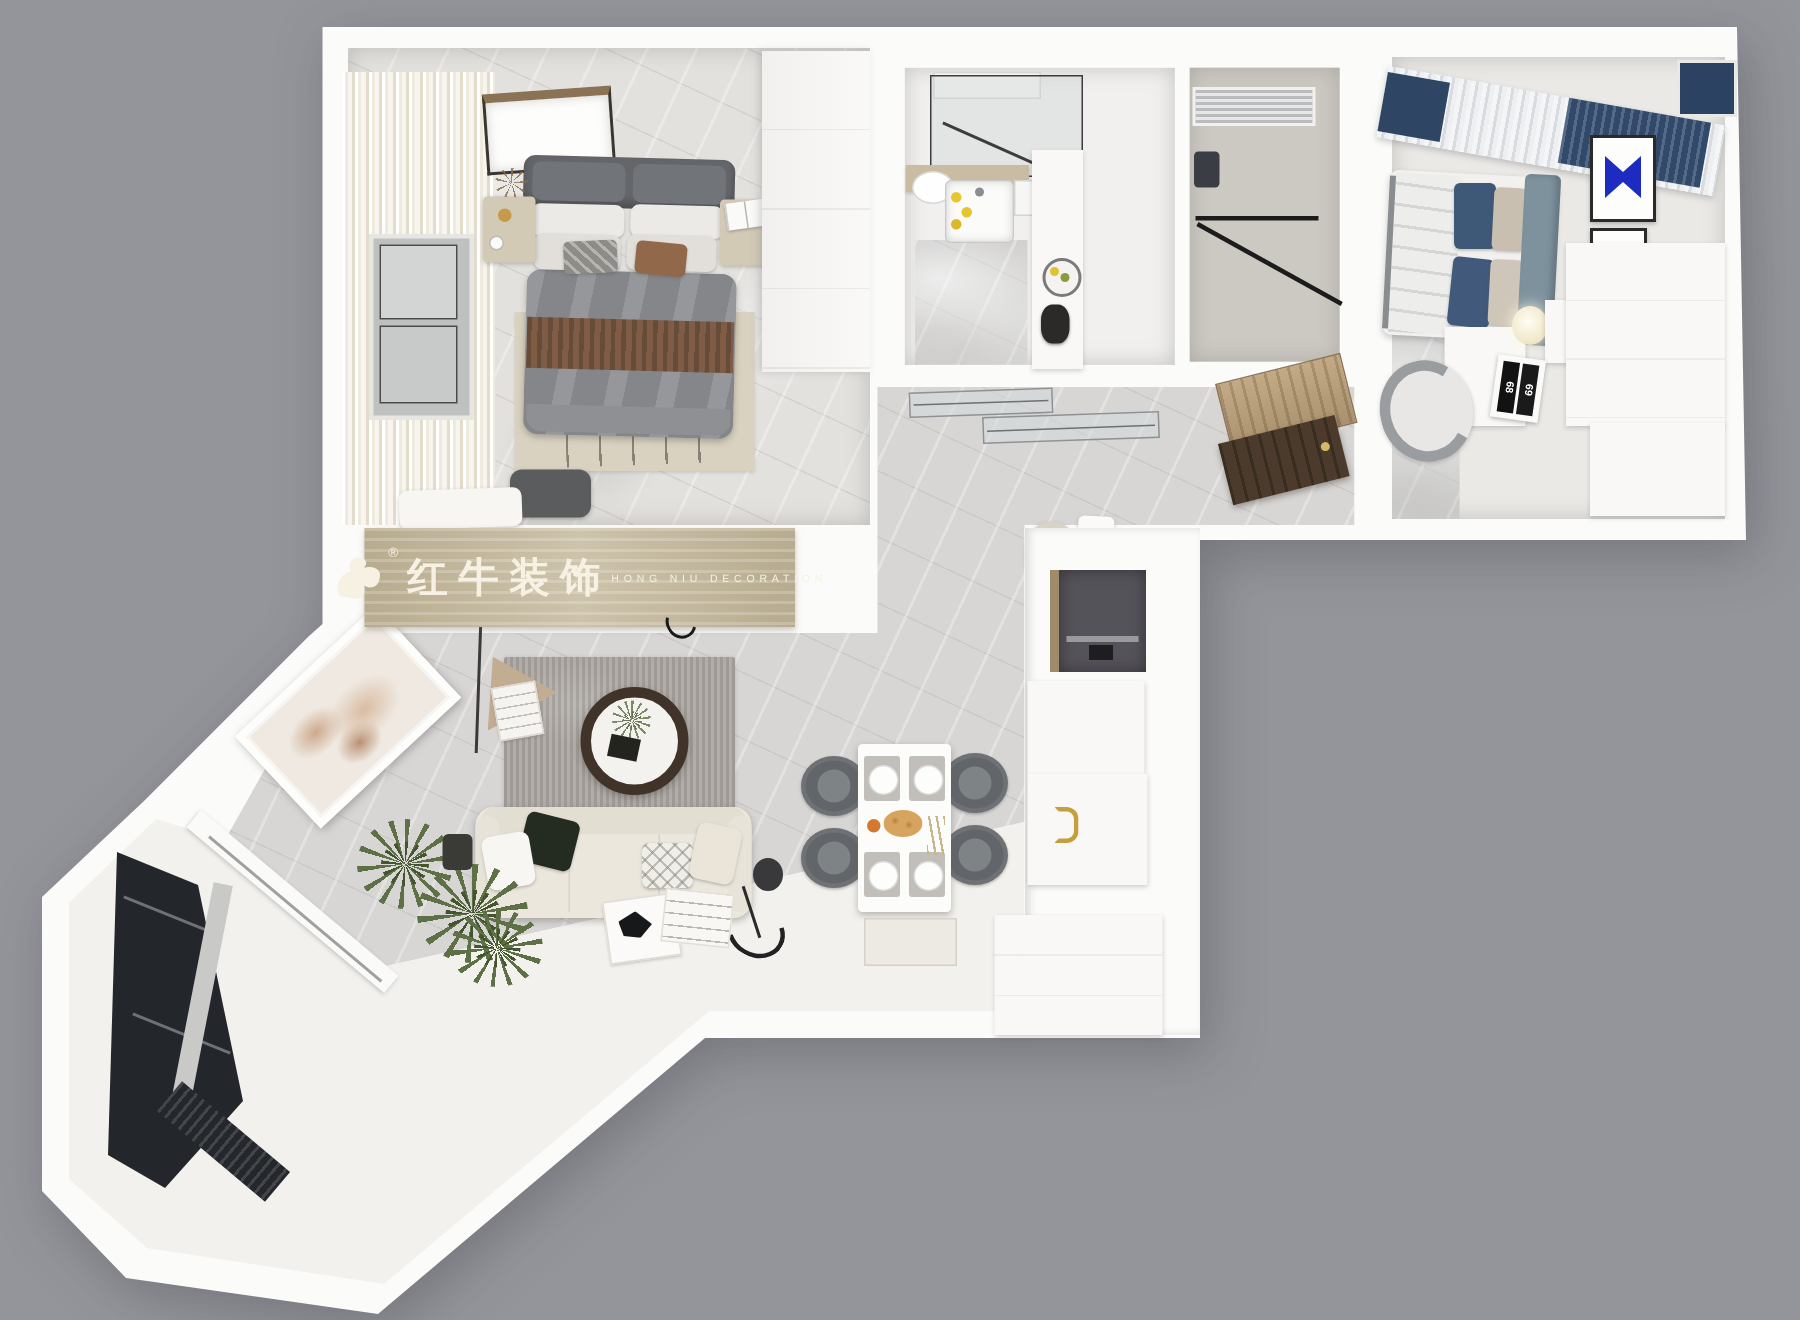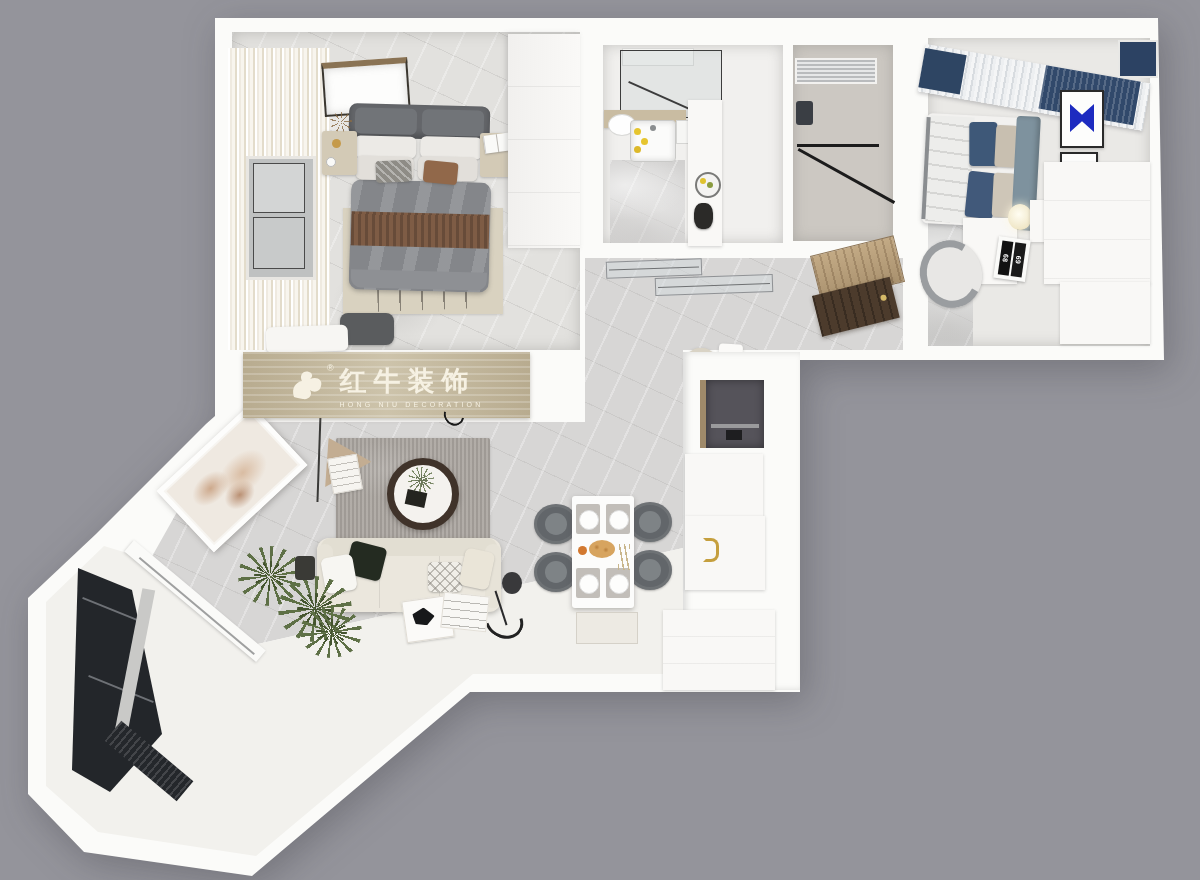--- a/index.html
+++ b/index.html
@@ -282,21 +282,21 @@
     </div>
 
     <div class="abs woodband" style="left:243px;top:352px;width:287px;height:66px;box-shadow:0 2px 4px rgba(100,95,85,.35);">
       <div class="logo-row">
         <span style="position:relative;display:inline-block;width:40px;height:36px;">
           <svg width="40" height="36" viewBox="0 0 40 36">
               <path d="M4 30 C1 21 6 15 12 14 C9 9 13 3 19 5 C23 6 23 10 20 12 C27 9 33 13 31 19 C30 25 24 26 20 23 C23 28 19 33 13 32 C9 31 6 31 4 30 Z" fill="#F6F1E3"></path>
             </svg>
           <span style="position:absolute;top:-4px;right:-4px;font-size:9px;color:#F6F1E3;">®</span>
         </span>
-        <span style="display:flex;flex-direction:column;align-items:flex-start;">
+        <span style="display:flex;flex-direction:row;align-items:center;">
           <span class="logo-cn">红牛装饰</span>
           <span class="logo-en">HONG NIU DECORATION</span>
         </span>
       </div>
     </div>
     <div class="abs" style="left:444px;top:404px;width:16px;height:18px;border:2.5px solid #1A1A1A;border-top-color:transparent;border-right-color:transparent;border-radius:50%;transform:rotate(-30deg);"></div>
 
   </div>
 </div>
 

